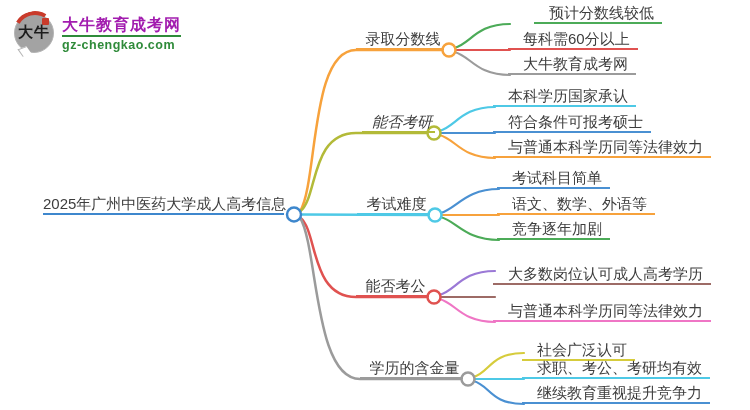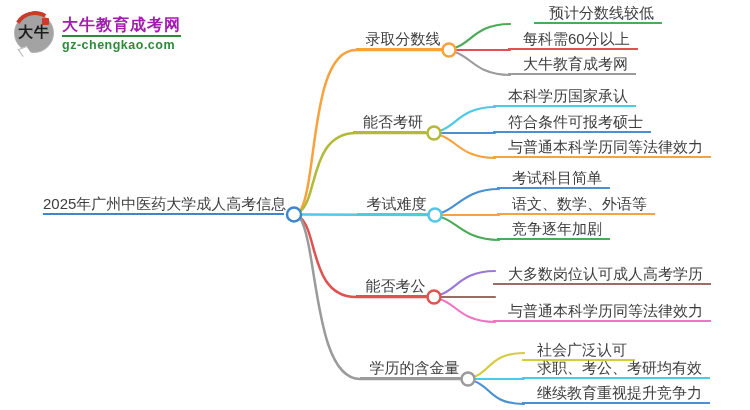--- a/index.html
+++ b/index.html
@@ -73,21 +73,21 @@
       <div class="logo-rule"></div>
       <div class="logo-domain">gz-chengkao.com</div>
     </div>
   </div>
 
   <div class="node-label root-label">2025年广州中医药大学成人高考信息</div>
 <div class="node-label branch-label" style="right: 306.5px; top: 29px; border-bottom-color: rgb(247, 162, 60);">录取分数线</div>
     <div class="node-label child-label" style="left: 534px; top: 3px; border-bottom-color: rgb(76, 171, 88);">预计分数线较低</div>
     <div class="node-label child-label" style="left: 508px; top: 29px; border-bottom-color: rgb(224, 82, 80);">每科需60分以上</div>
     <div class="node-label child-label" style="left: 508px; top: 54px; border-bottom-color: rgb(155, 155, 155);">大牛教育成考网</div>
-    <div class="node-label branch-label" style="right: 324px; top: 112px; border-bottom-color: rgb(179, 186, 56);">能否考研</div>
+    <div class="node-label branch-label" style="right: 315px; top: 112px; border-bottom-color: rgb(179, 186, 56); font-style: italic;">能否考研</div>
     <div class="node-label child-label" style="left: 493px; top: 86px; border-bottom-color: rgb(78, 201, 230);">本科学历国家承认</div>
     <div class="node-label child-label" style="left: 493px; top: 112px; border-bottom-color: rgb(74, 144, 210);">符合条件可报考硕士</div>
     <div class="node-label child-label" style="left: 493px; top: 137px; border-bottom-color: rgb(247, 162, 60);">与普通本科学历同等法律效力</div>
     <div class="node-label branch-label" style="right: 320.5px; top: 194px; border-bottom-color: rgb(78, 201, 230);">考试难度</div>
     <div class="node-label child-label" style="left: 497px; top: 168px; border-bottom-color: rgb(74, 144, 210);">考试科目简单</div>
     <div class="node-label child-label" style="left: 497px; top: 194px; border-bottom-color: rgb(247, 162, 60);">语文、数学、外语等</div>
     <div class="node-label branch-label" style="right: 321.5px; top: 276px; border-bottom-color: rgb(224, 82, 80);">能否考公</div>
     <div class="node-label child-label" style="left: 497px; top: 219px; border-bottom-color: rgb(76, 171, 88);">竞争逐年加剧</div>
     <div class="node-label child-label" style="left: 493px; top: 264px; border-bottom-color: rgb(157, 107, 102);">大多数岗位认可成人高考学历</div>
     <div class="node-label child-label" style="left: 493px; top: 301px; border-bottom-color: rgb(239, 118, 197);">与普通本科学历同等法律效力</div>

